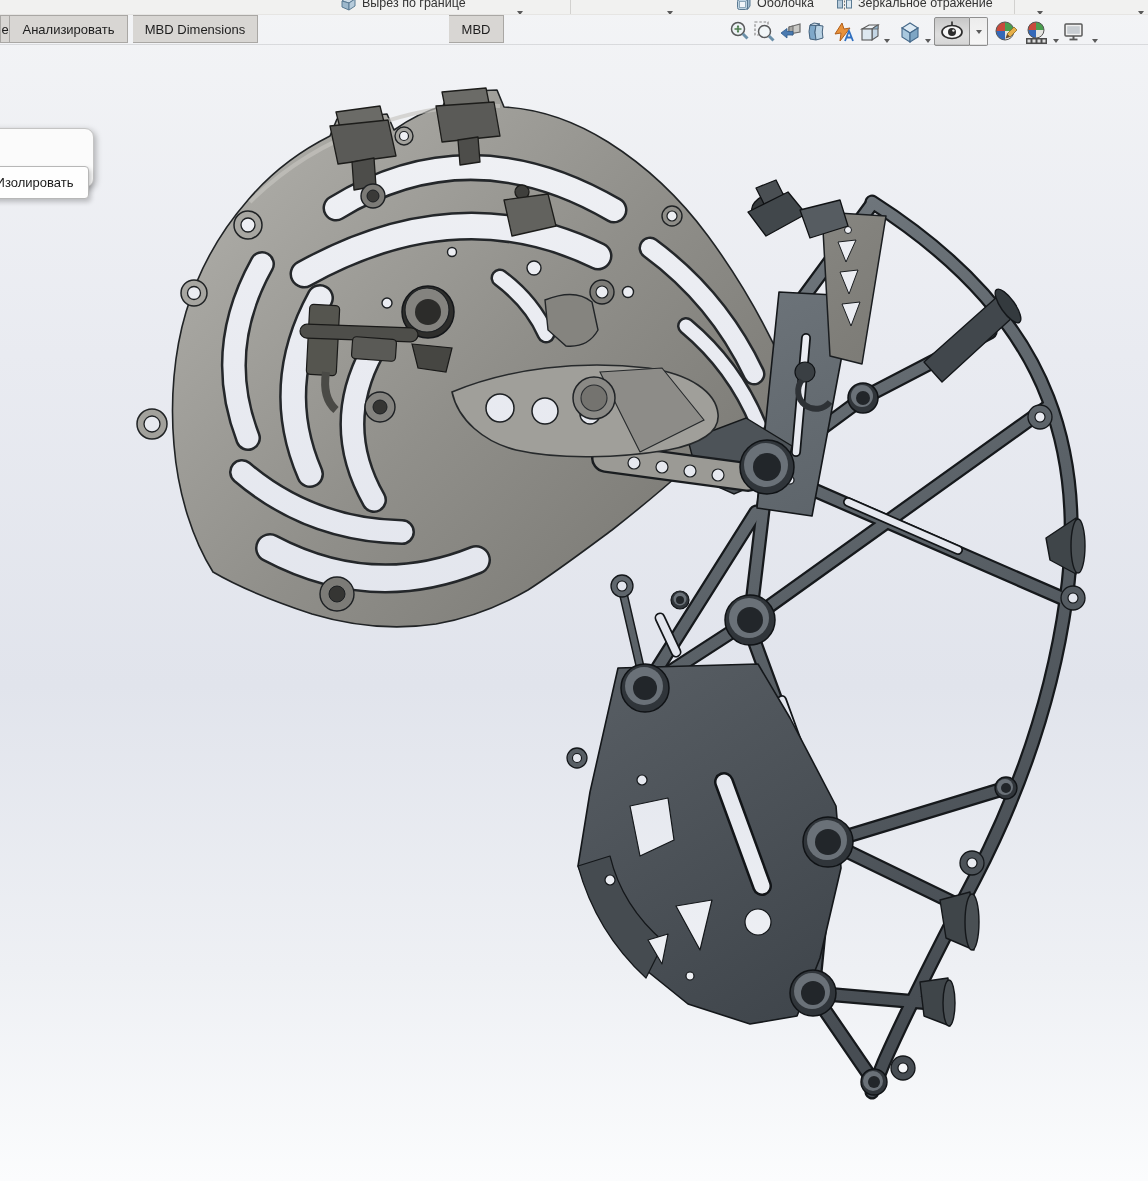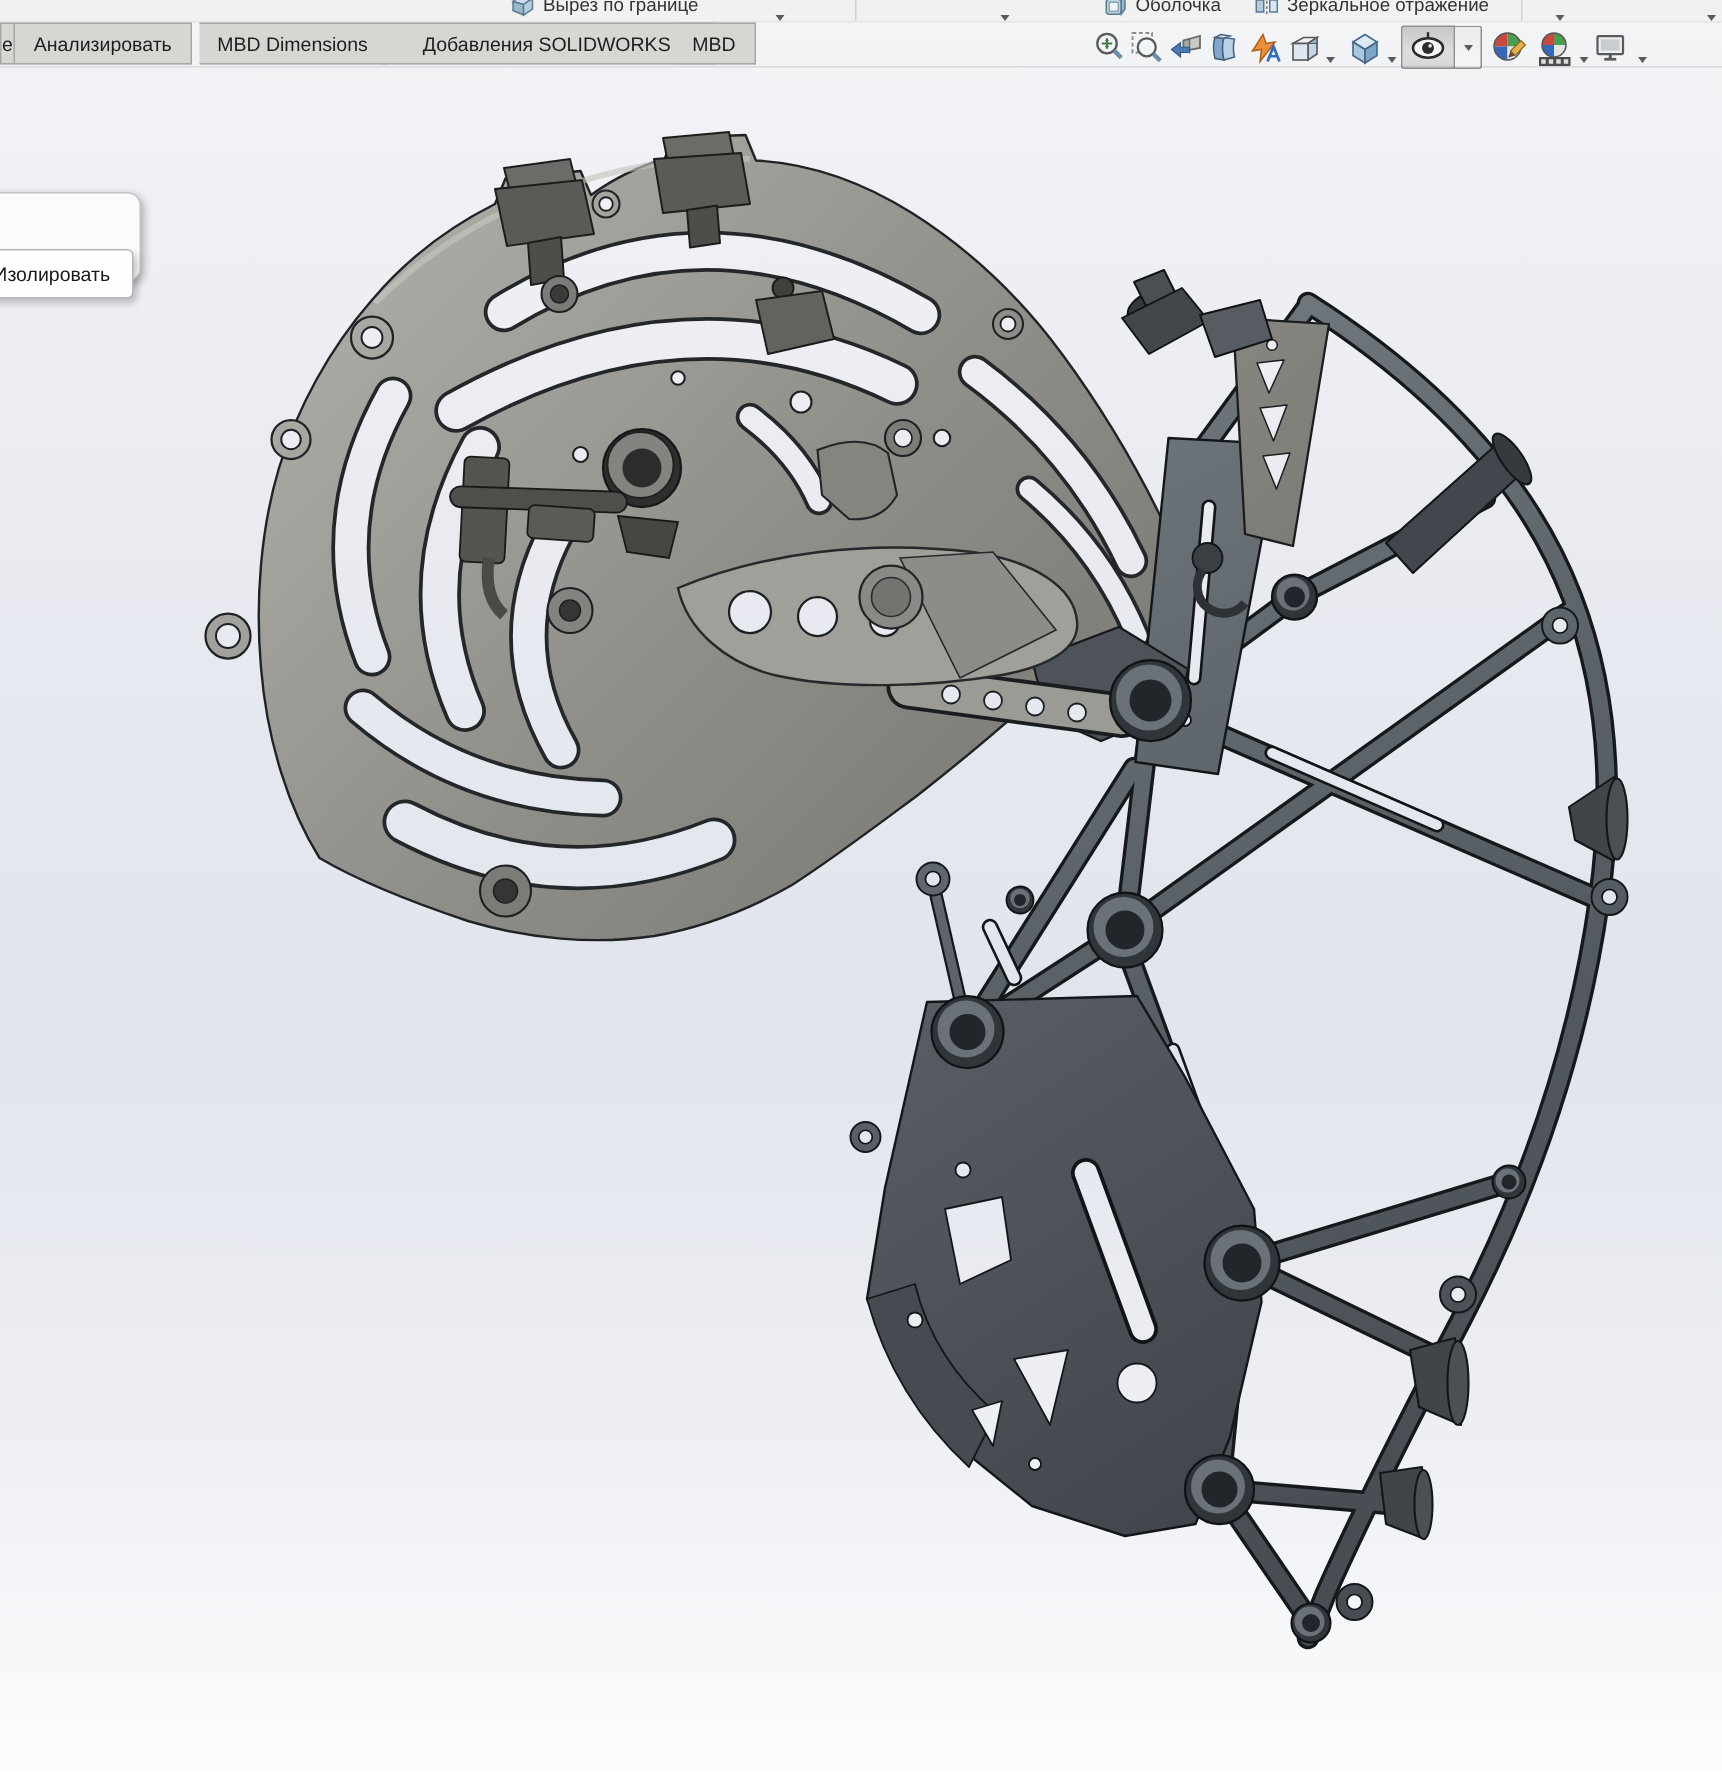--- a/index.html
+++ b/index.html
@@ -404,23 +404,20 @@
   <div class="tab-row">
     <div class="tab" style="left:0;width:10px">
       <span>е</span>
     </div>
     <div class="tab" style="left:10px;width:118px">
       <span>Анализировать</span>
     </div>
     <div class="tab" style="left:133px;width:125px">
       <span>MBD Dimensions</span>
     </div>
-    <div class="tab" style="left:253px;width:224px">
-      <span>Добавления SOLIDWORKS</span>
-    </div>
     <div class="tab" style="left:449px;width:55px">
       <span>MBD</span>
     </div>
     <div class="underline"></div>
   </div>
 
   <div class="hud">
     <div class="hud-btn" style="left:728px">
       <svg width="24" height="24" viewBox="0 0 24 24">
         <circle cx="10" cy="9" r="6.5" fill="#eef3f6" stroke="#58595a" stroke-width="1.5"></circle>

